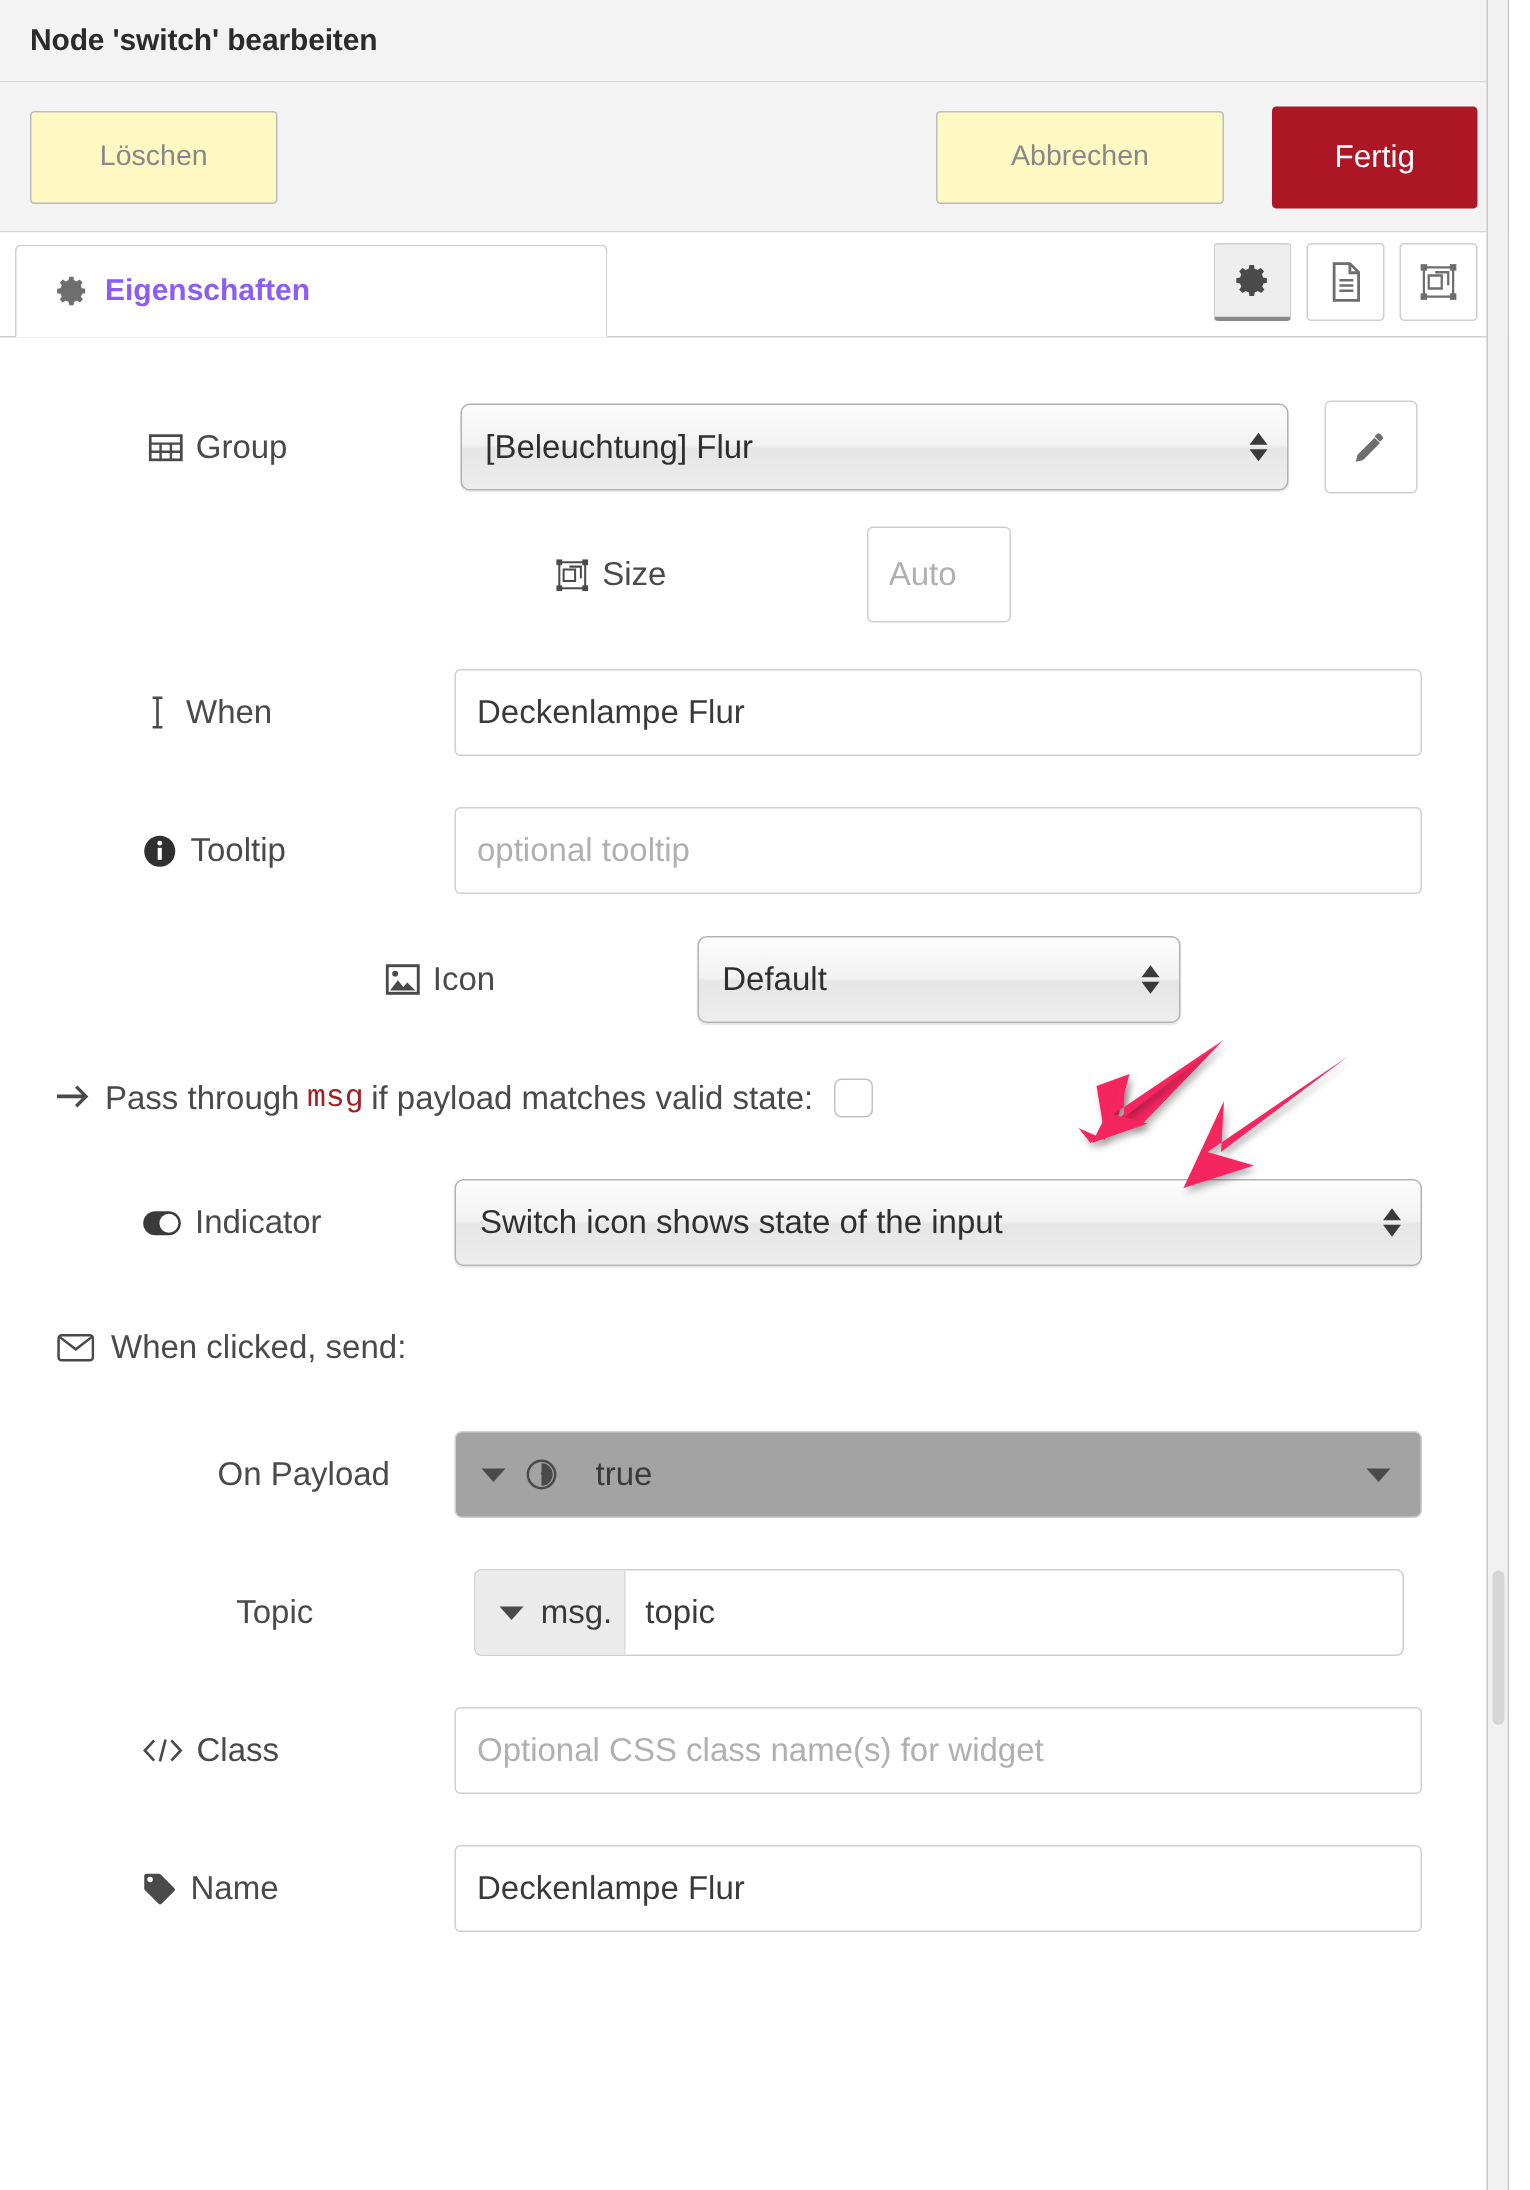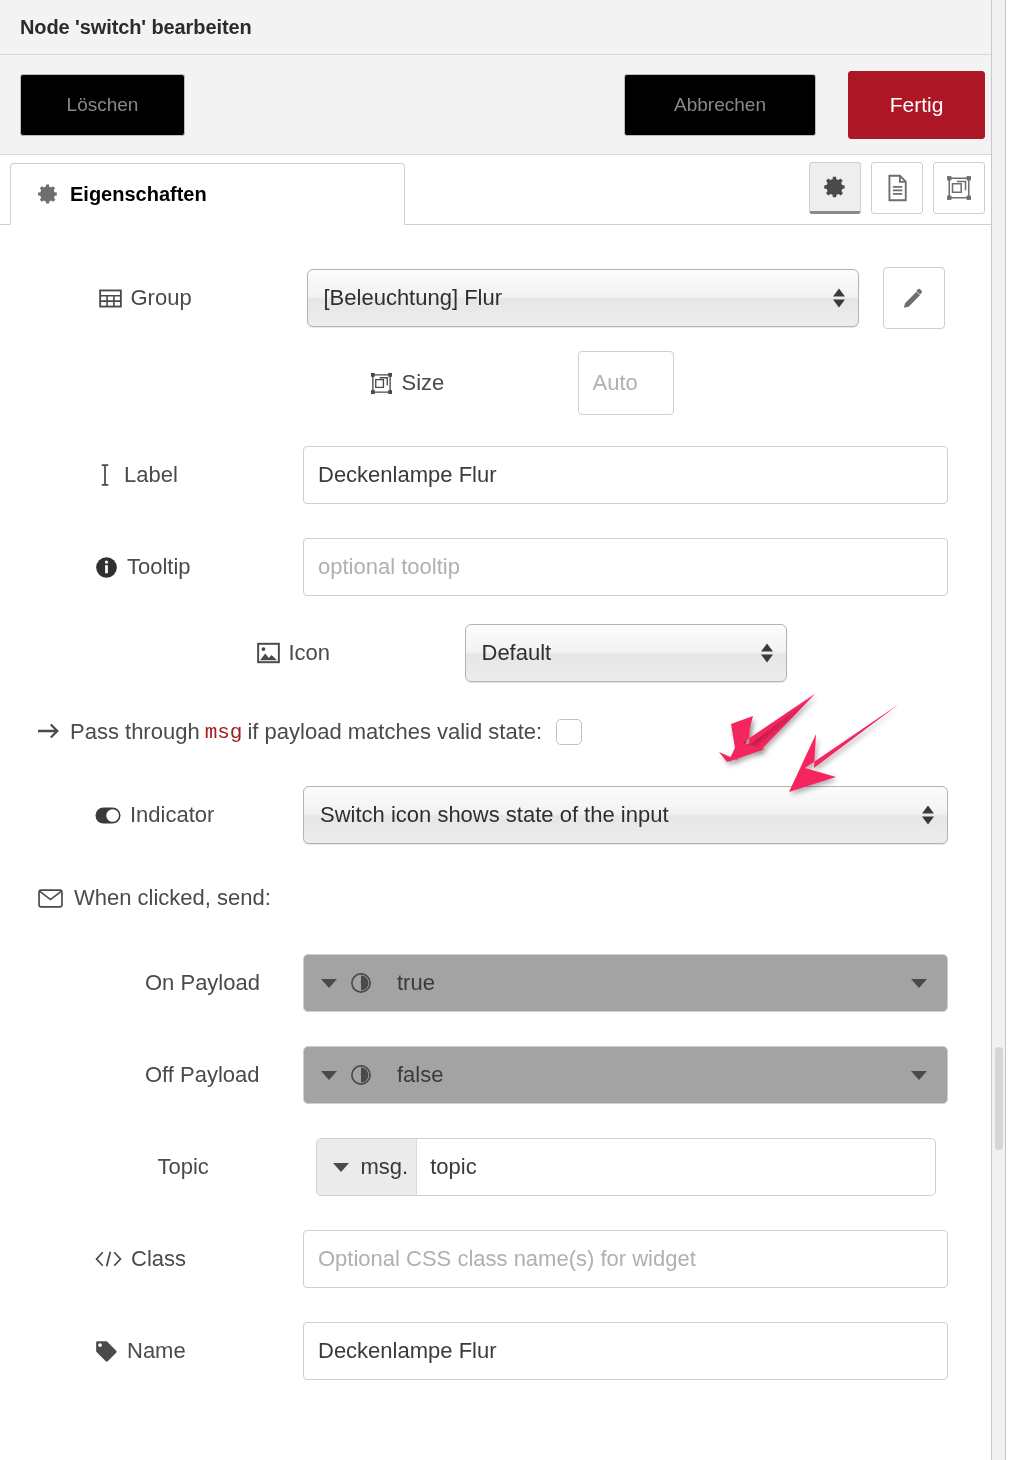--- a/index.html
+++ b/index.html
@@ -45,21 +45,21 @@
     background: #f3f3f3;
     border-bottom: 1px solid #d8d8d8;
     display: flex;
     align-items: center;
     padding: 0 20px;
     position: relative;
   }
   .btn {
     font-family: "Liberation Sans", sans-serif;
     font-size: 19px;
-    background: #000000;
+    background: #fef9c3;
     border: 1px solid #bcbcbc;
     border-radius: 3px;
     color: #888888;
     cursor: pointer;
     line-height: 1;
     padding: 0 22px;
     height: 62px;
     display: inline-flex;
     align-items: center;
     justify-content: center;
@@ -103,21 +103,21 @@
     align-items: center;
     padding: 0 26px;
     gap: 11px;
     position: relative;
     top: 1px;
     cursor: pointer;
   }
   .tab-label {
     font-size: 20px;
     font-weight: bold;
-    color: #000000;
+    color: #8b5cf6;
   }
   .tab-icons {
     position: absolute;
     right: 20px;
     bottom: 10px;
     display: flex;
     gap: 10px;
   }
   .tab-icon-btn {
     width: 52px; height: 52px;
@@ -457,21 +457,21 @@
       <input class="txtinput small" style="height: 64px;" readonly="" placeholder="Auto">
     </div>
 
     <div class="row" style="height:92px;">
       <div class="row-label">
         <span class="ico">
           <svg width="20" height="24" viewBox="0 0 14 22">
             <path stroke="#4a4a4a" stroke-width="1.6" fill="none" d="M4 2h6M4 20h6M7 2v18"></path>
           </svg>
         </span>
-        <span class="lbl-txt">Label</span>
+        <span class="lbl-txt">When</span>
       </div>
       <input class="txtinput" value="Deckenlampe Flur" style="">
     </div>
 
     <div class="row" style="height:92px;">
       <div class="row-label">
         <span class="ico">
           <svg width="23" height="23" viewBox="0 0 20 20">
             <circle cx="10" cy="10" r="9" fill="#303030"></circle>
             <rect x="8.8" y="8" width="2.4" height="7" fill="#ffffff"></rect>
@@ -557,39 +557,20 @@
               <path fill="#4a4a4a" d="M10 3.2a6.8 6.8 0 0 1 0 13.6z"></path>
               <path stroke="#4a4a4a" stroke-width="1.5" d="M10 10l3.4-4"></path>
             </svg>
           </span>
         </span>
         <span class="ti-value">true</span>
         <span class="ti-right-caret"></span>
       </div>
     </div>
 
-    <div class="row" style="height:92px; padding-left:88px;">
-      <div class="row-label" style="width:158px; flex:0 0 158px;">
-        <span class="lbl-txt">Off Payload</span>
-      </div>
-      <div class="typedinput">
-        <span class="ti-type">
-          <span class="ti-caret"></span>
-          <span class="ico">
-            <svg width="22" height="22" viewBox="0 0 20 20">
-              <circle cx="10" cy="10" r="8.3" fill="none" stroke="#4a4a4a" stroke-width="1.5"></circle>
-              <path fill="#4a4a4a" d="M10 3.2a6.8 6.8 0 0 1 0 13.6z"></path>
-              <path stroke="#4a4a4a" stroke-width="1.5" d="M10 10l3.4-4"></path>
-            </svg>
-          </span>
-        </span>
-        <span class="ti-value">false</span>
-        <span class="ti-right-caret"></span>
-      </div>
-    </div>
 
     <div class="row" style="height:92px; padding-left:88px;">
       <div class="row-label" style="width:158px; flex:0 0 158px;">
         <span class="lbl-txt">Topic</span>
       </div>
       <div class="topicinput">
         <span class="topic-prefix">
           <span class="ti-caret"></span>
           <span>msg.</span>
         </span>

